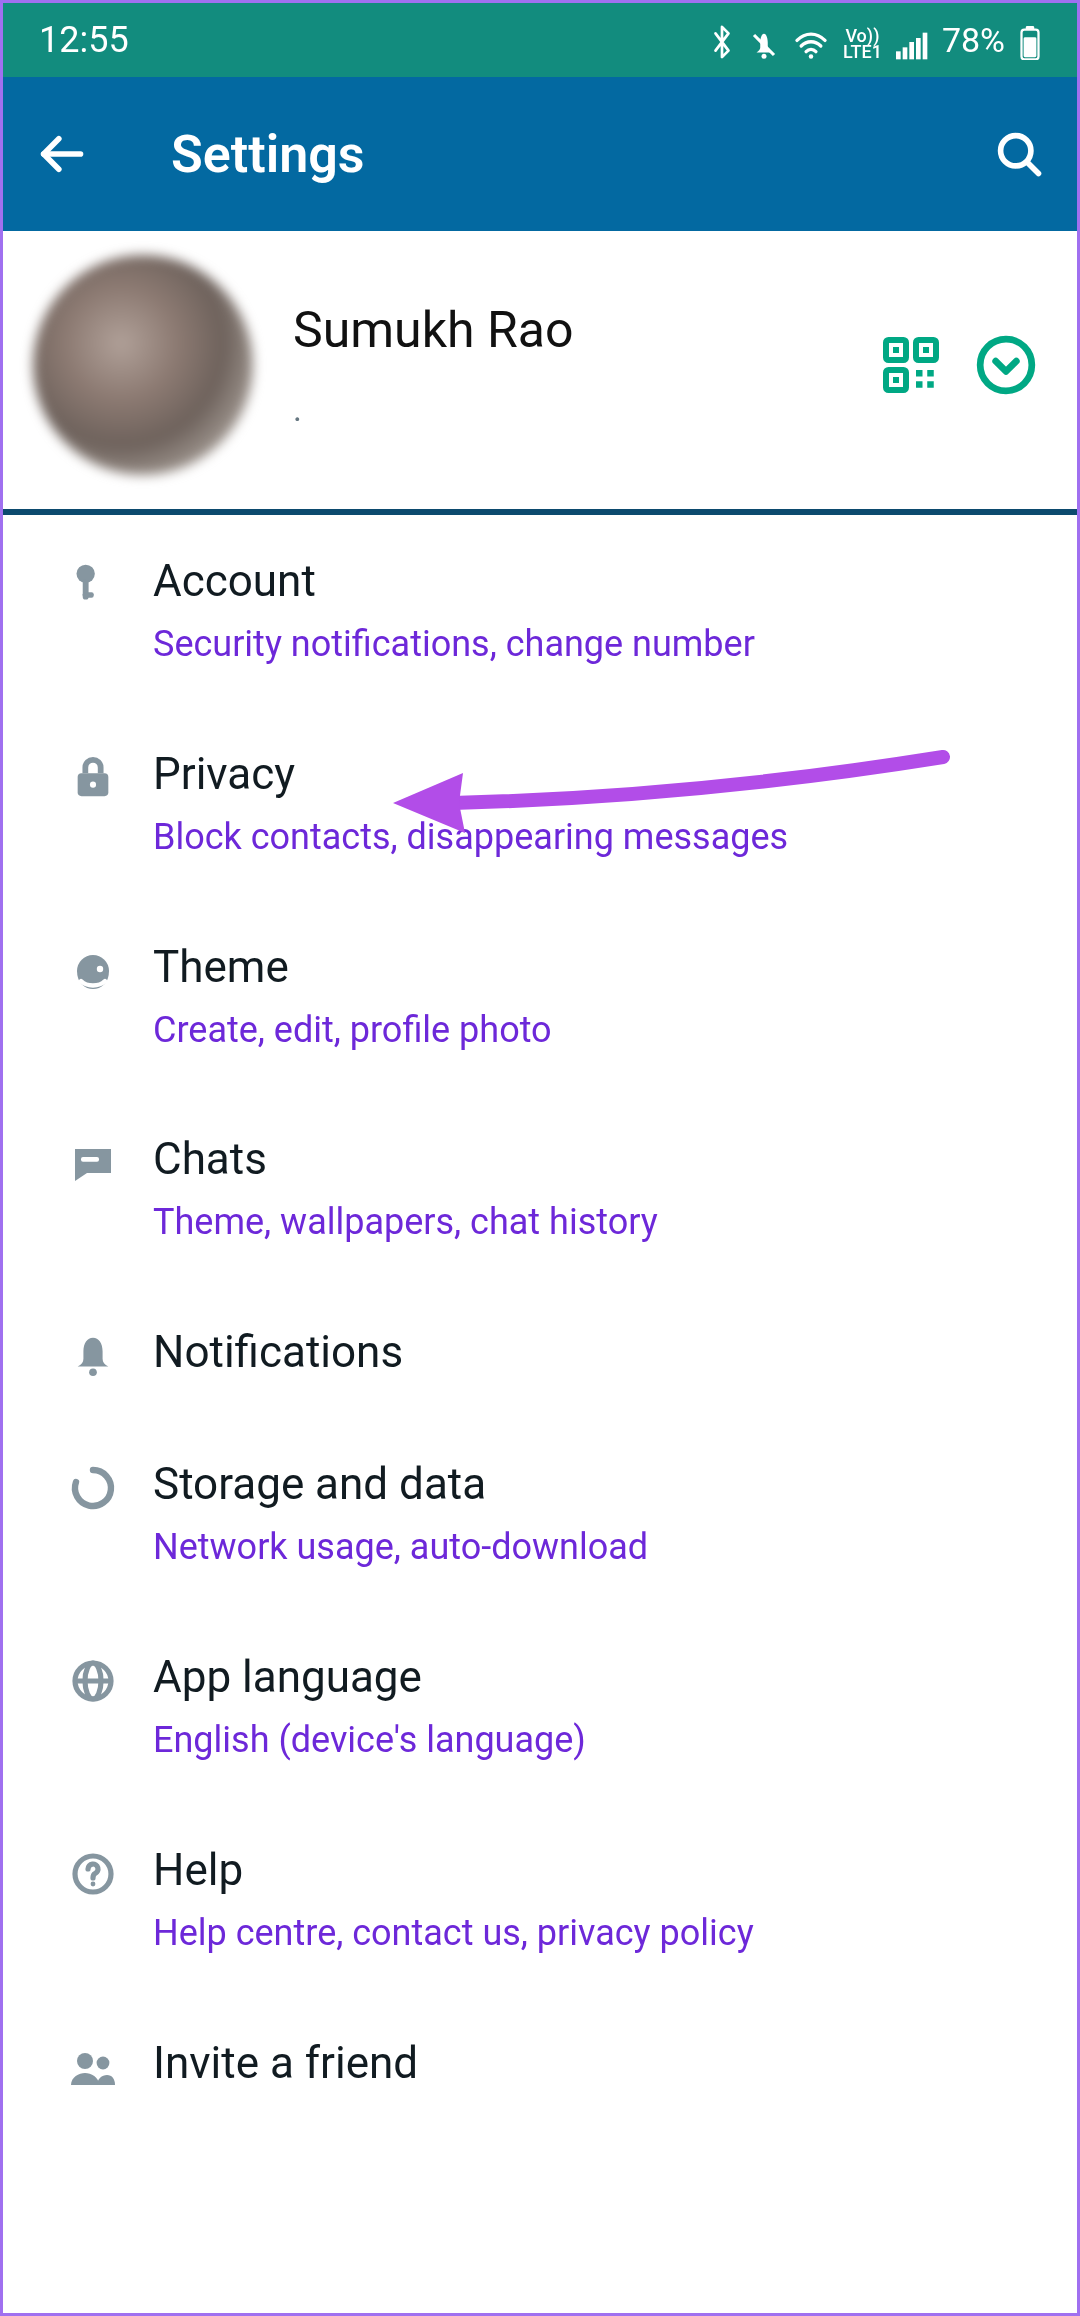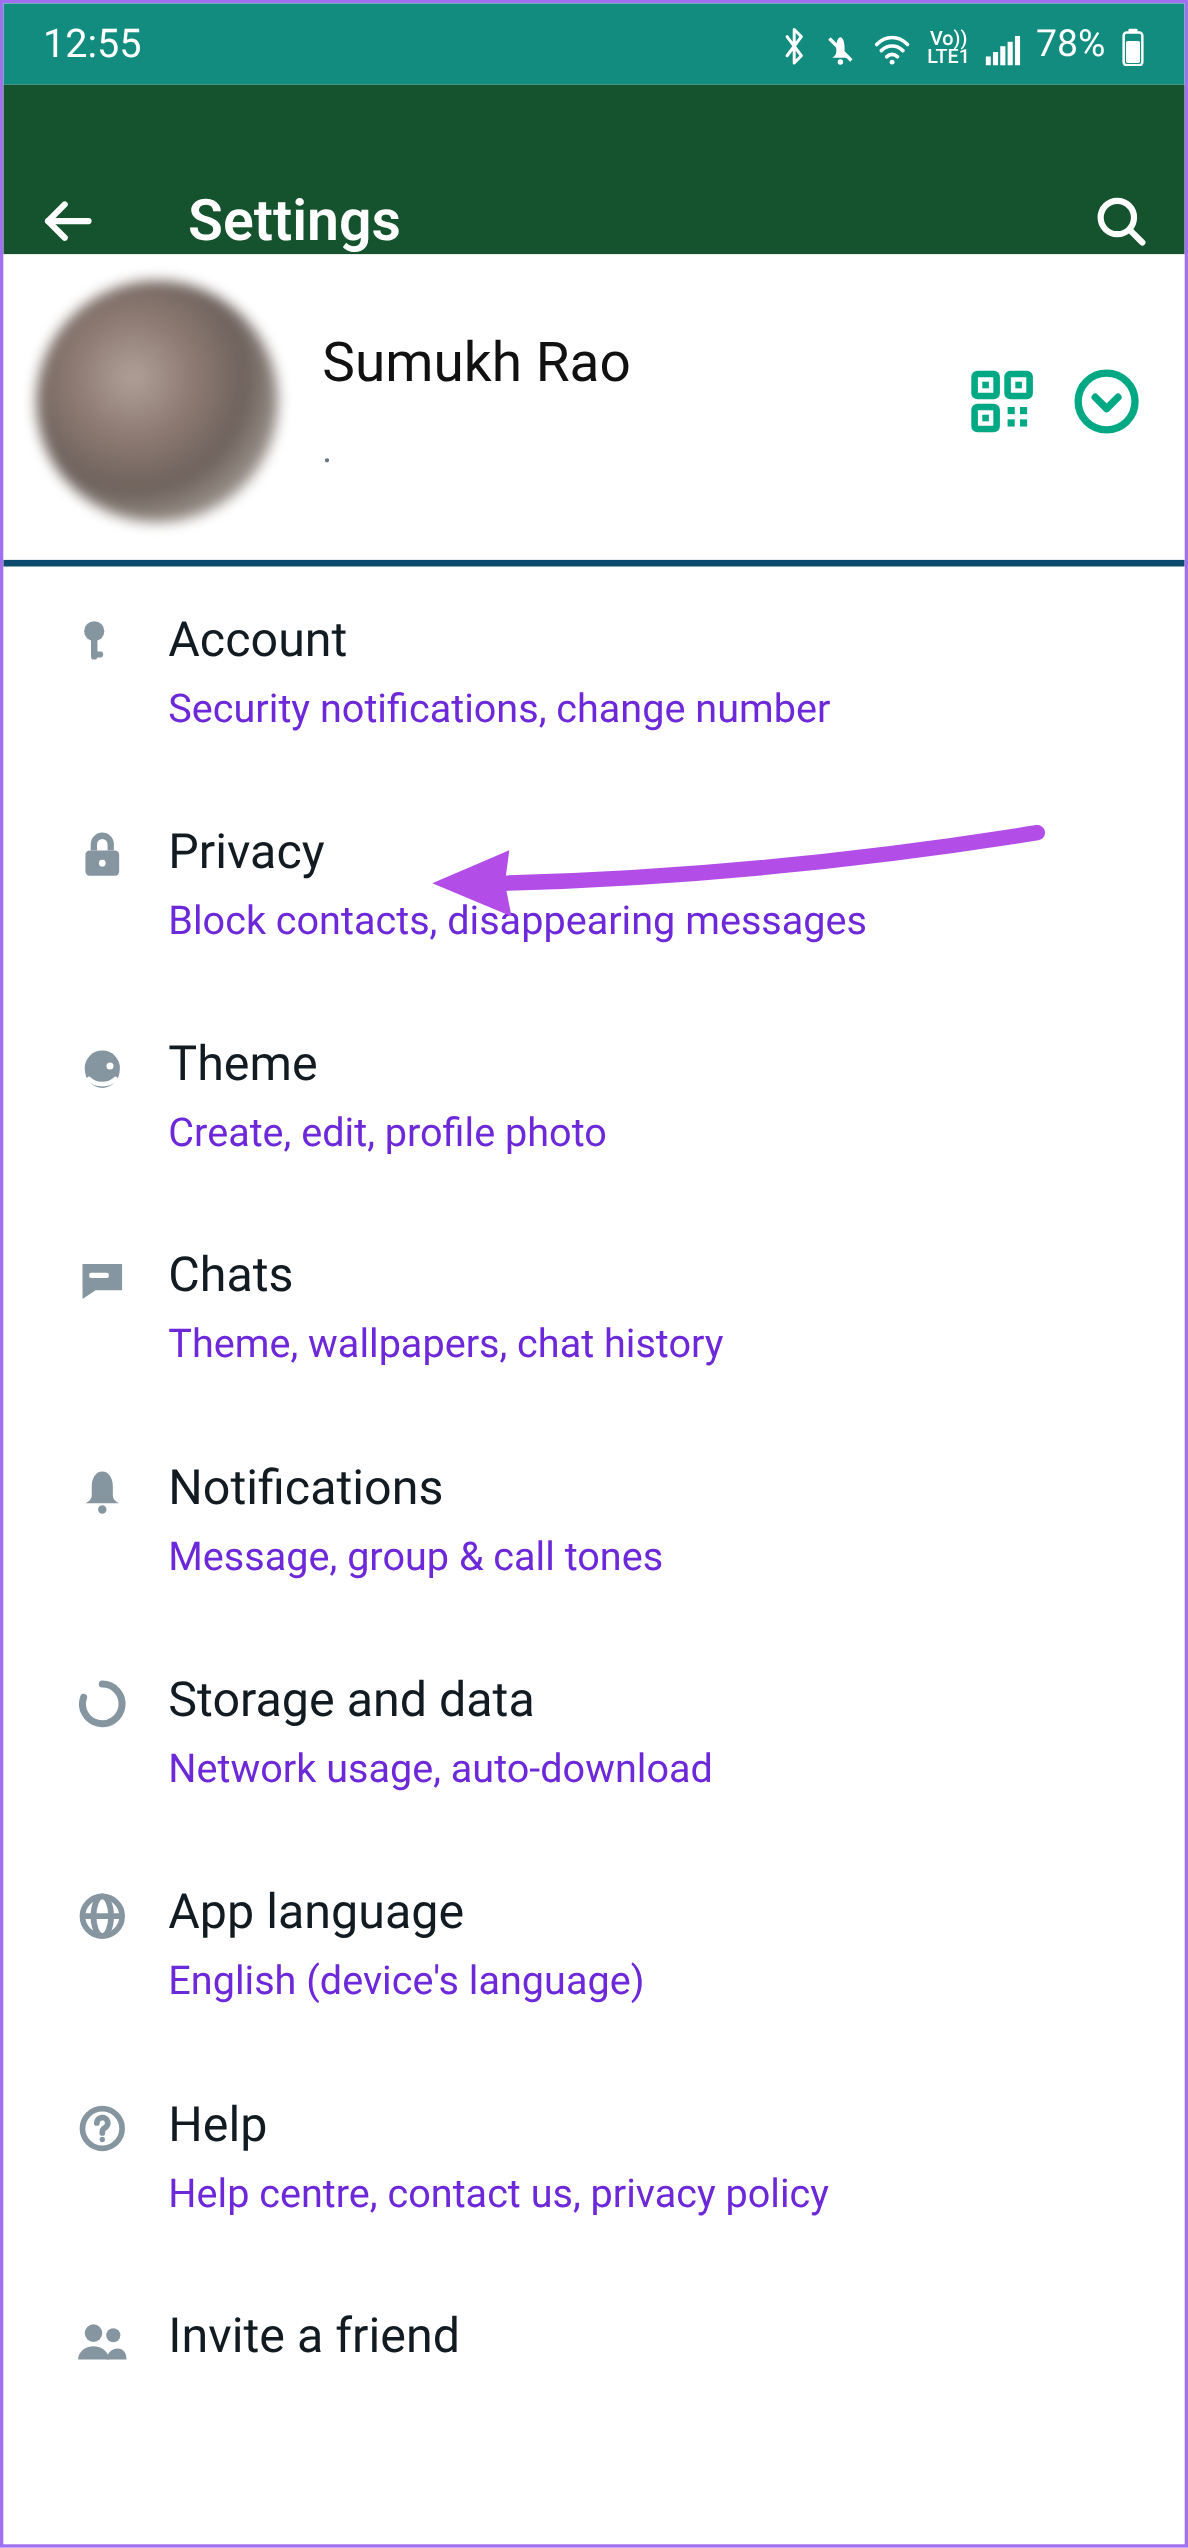--- a/index.html
+++ b/index.html
@@ -27,24 +27,24 @@
     font-size: 36px;
   }
   .status-right { display: flex; align-items: flex-end; gap: 14px; }
   .status-right svg { display: block; }
   .status-right .lte { font-size: 18px; line-height: 16px; text-align: center; font-weight: 500; }
   .batt-text { font-size: 34px; }
 
   
   .appbar {
     height: 154px;
-    background: #14532d;
+    background: #0369a1;
     color: #fff;
     display: flex;
-    align-items: flex-end;
+    align-items: center;
     padding: 0 28px;
   }
   .appbar .back { width: 60px; height: 60px; display:flex; align-items:center; justify-content:center; }
   .appbar .title {
     font-size: 52px;
     font-weight: 600;
     margin-left: 80px;
     flex: 1;
   }
   .appbar .search { width: 60px; height: 60px; display:flex; align-items:center; justify-content:center; }
@@ -249,21 +249,20 @@
 
   <div class="item">
     <div class="iconbox">
       <svg width="46" height="46" viewBox="0 0 24 24" fill="#8696a0">
           <path d="M12 3 C9 3 7 6 7 10 v4 c0 2 -1 3 -3 4 h16 c-2 -1 -3 -2 -3 -4 v-4 C17 6 15 3 12 3 Z"></path>
           <circle cx="12" cy="21" r="2"></circle>
         </svg>
     </div>
     <div class="textbox">
       <div class="item-title">Notifications</div>
-      <div class="item-sub">Message, group &amp; call tones</div>
     </div>
   </div>
 
   <div class="item">
     <div class="iconbox">
       <svg width="48" height="48" viewBox="0 0 24 24" fill="none" stroke="#8696a0" stroke-width="3.2" stroke-linecap="round">
           <path d="M12 3 a9 9 0 1 1 -8.5 6"></path>
         </svg>
     </div>
     <div class="textbox">

